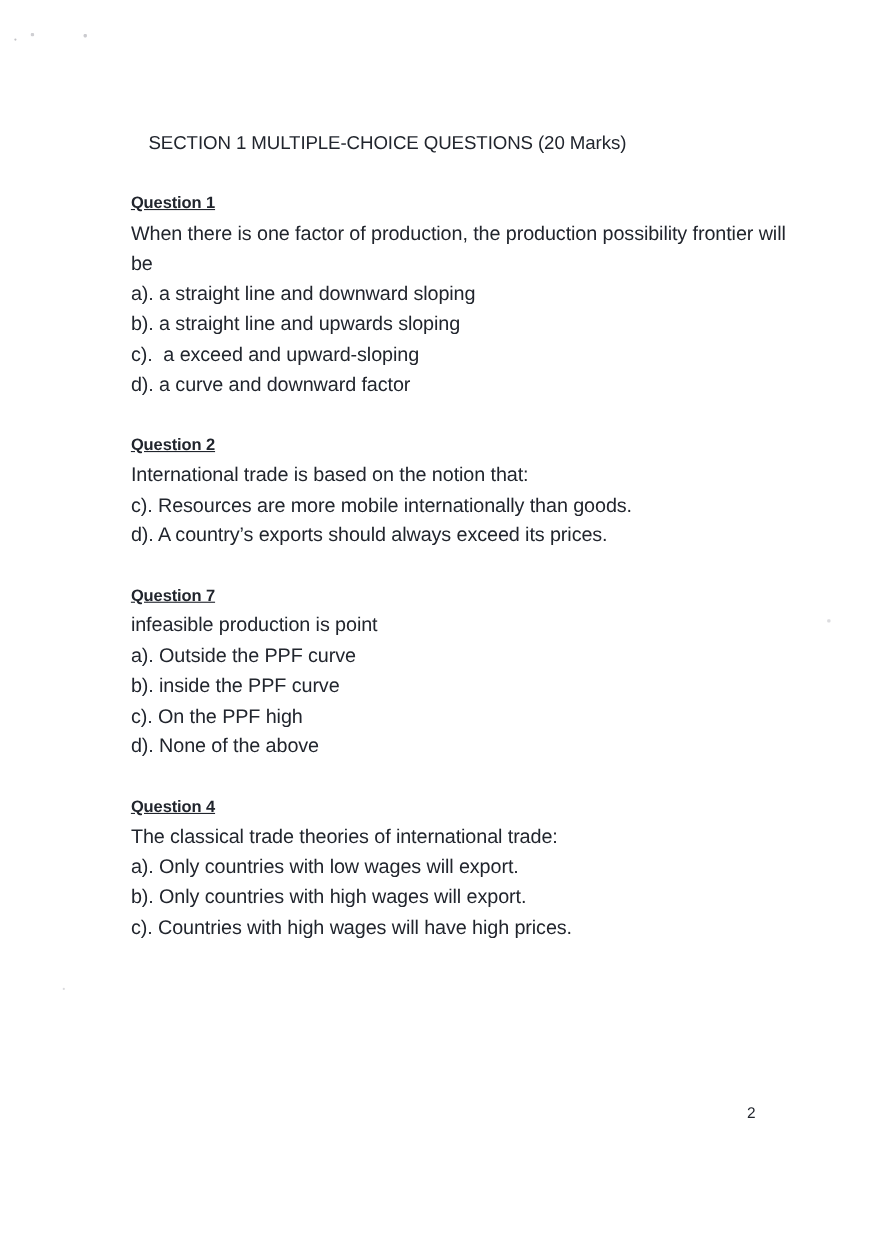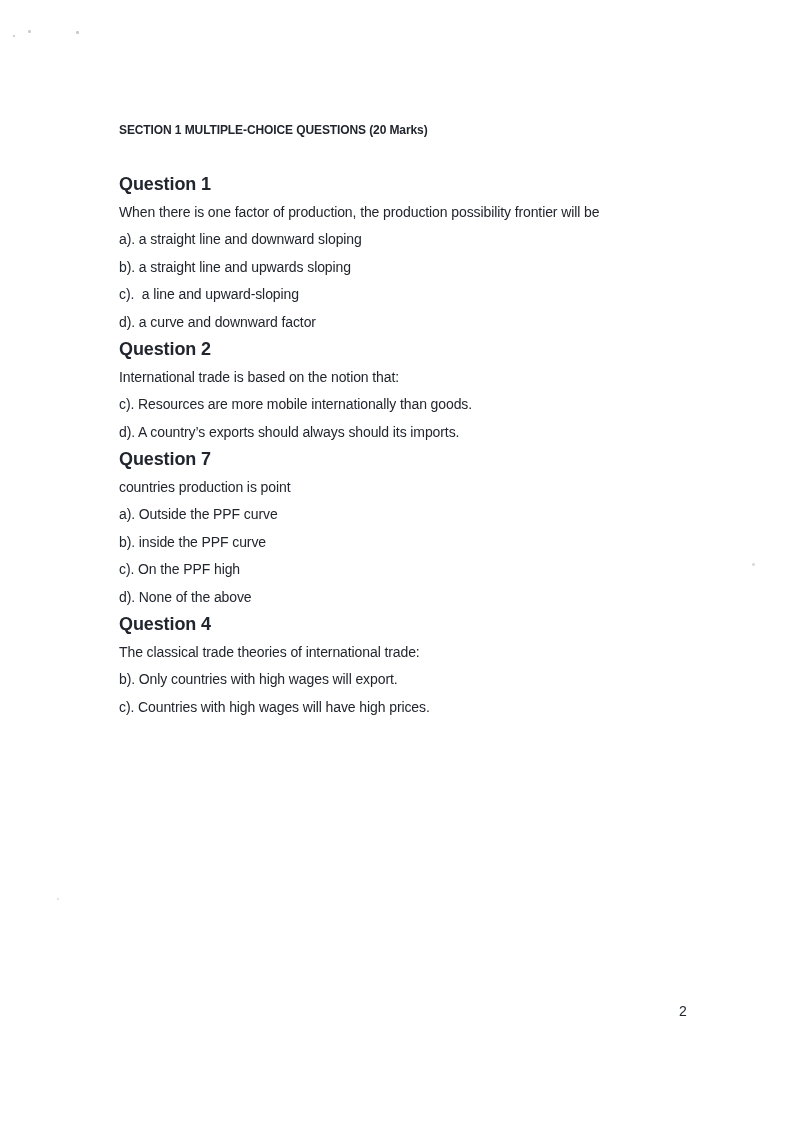--- a/index.html
+++ b/index.html
@@ -20,39 +20,41 @@
     inset: 0;
     background: #ffffff;
   }
   .content {
     position: absolute;
     left: 119px;
     top: 116px;
     width: 620px;
   }
   .heading {
-    font-size: 12px;
-    font-weight: bold;
+    font-size: 17px;
+    font-weight: normal;
     line-height: 28px;
     letter-spacing: -0.1px;
-    margin: 0 0 27px 0;
+    margin: 0 0 27px 16px;
   }
   .question {
     margin: 0;
   }
   .question + .question {
+    margin-top: 27px;
   }
   .qtitle {
-    font-size: 18px;
+    font-size: 15px;
     font-weight: bold;
     line-height: 27.5px;
     letter-spacing: -0.1px;
+    text-decoration: underline;
   }
   .qline {
-    font-size: 14px;
+    font-size: 18px;
     line-height: 27.5px;
     letter-spacing: -0.1px;
     white-space: pre-wrap;
   }
   .page-number {
     position: absolute;
     left: 679px;
     top: 1001px;
     font-size: 14px;
     line-height: 20px;
@@ -76,43 +78,44 @@
 
   <div class="content">
 
     <h1 class="heading">SECTION 1 MULTIPLE-CHOICE QUESTIONS (20 Marks)</h1>
 
     <section class="question">
       <div class="qtitle">Question 1</div>
       <div class="qline">When there is one factor of production, the production possibility frontier will be</div>
       <div class="qline">a). a straight line and downward sloping</div>
       <div class="qline">b). a straight line and upwards sloping</div>
-      <div class="qline">c).  a line and upward-sloping</div>
+      <div class="qline">c).  a exceed and upward-sloping</div>
       <div class="qline">d). a curve and downward factor</div>
     </section>
 
     <section class="question">
       <div class="qtitle">Question 2</div>
       <div class="qline">International trade is based on the notion that:</div>
       <div class="qline">c). Resources are more mobile internationally than goods.</div>
-      <div class="qline">d). A country’s exports should always should its imports.</div>
+      <div class="qline">d). A country’s exports should always exceed its prices.</div>
     </section>
 
     <section class="question">
       <div class="qtitle">Question 7</div>
-      <div class="qline">countries production is point</div>
+      <div class="qline">infeasible production is point</div>
       <div class="qline">a). Outside the PPF curve</div>
       <div class="qline">b). inside the PPF curve</div>
       <div class="qline">c). On the PPF high</div>
       <div class="qline">d). None of the above</div>
     </section>
 
     <section class="question">
       <div class="qtitle">Question 4</div>
       <div class="qline">The classical trade theories of international trade:</div>
+      <div class="qline">a). Only countries with low wages will export.</div>
       <div class="qline">b). Only countries with high wages will export.</div>
       <div class="qline">c). Countries with high wages will have high prices.</div>
     </section>
 
   </div>
 
   <div class="page-number">2</div>
 
 </div>
 

